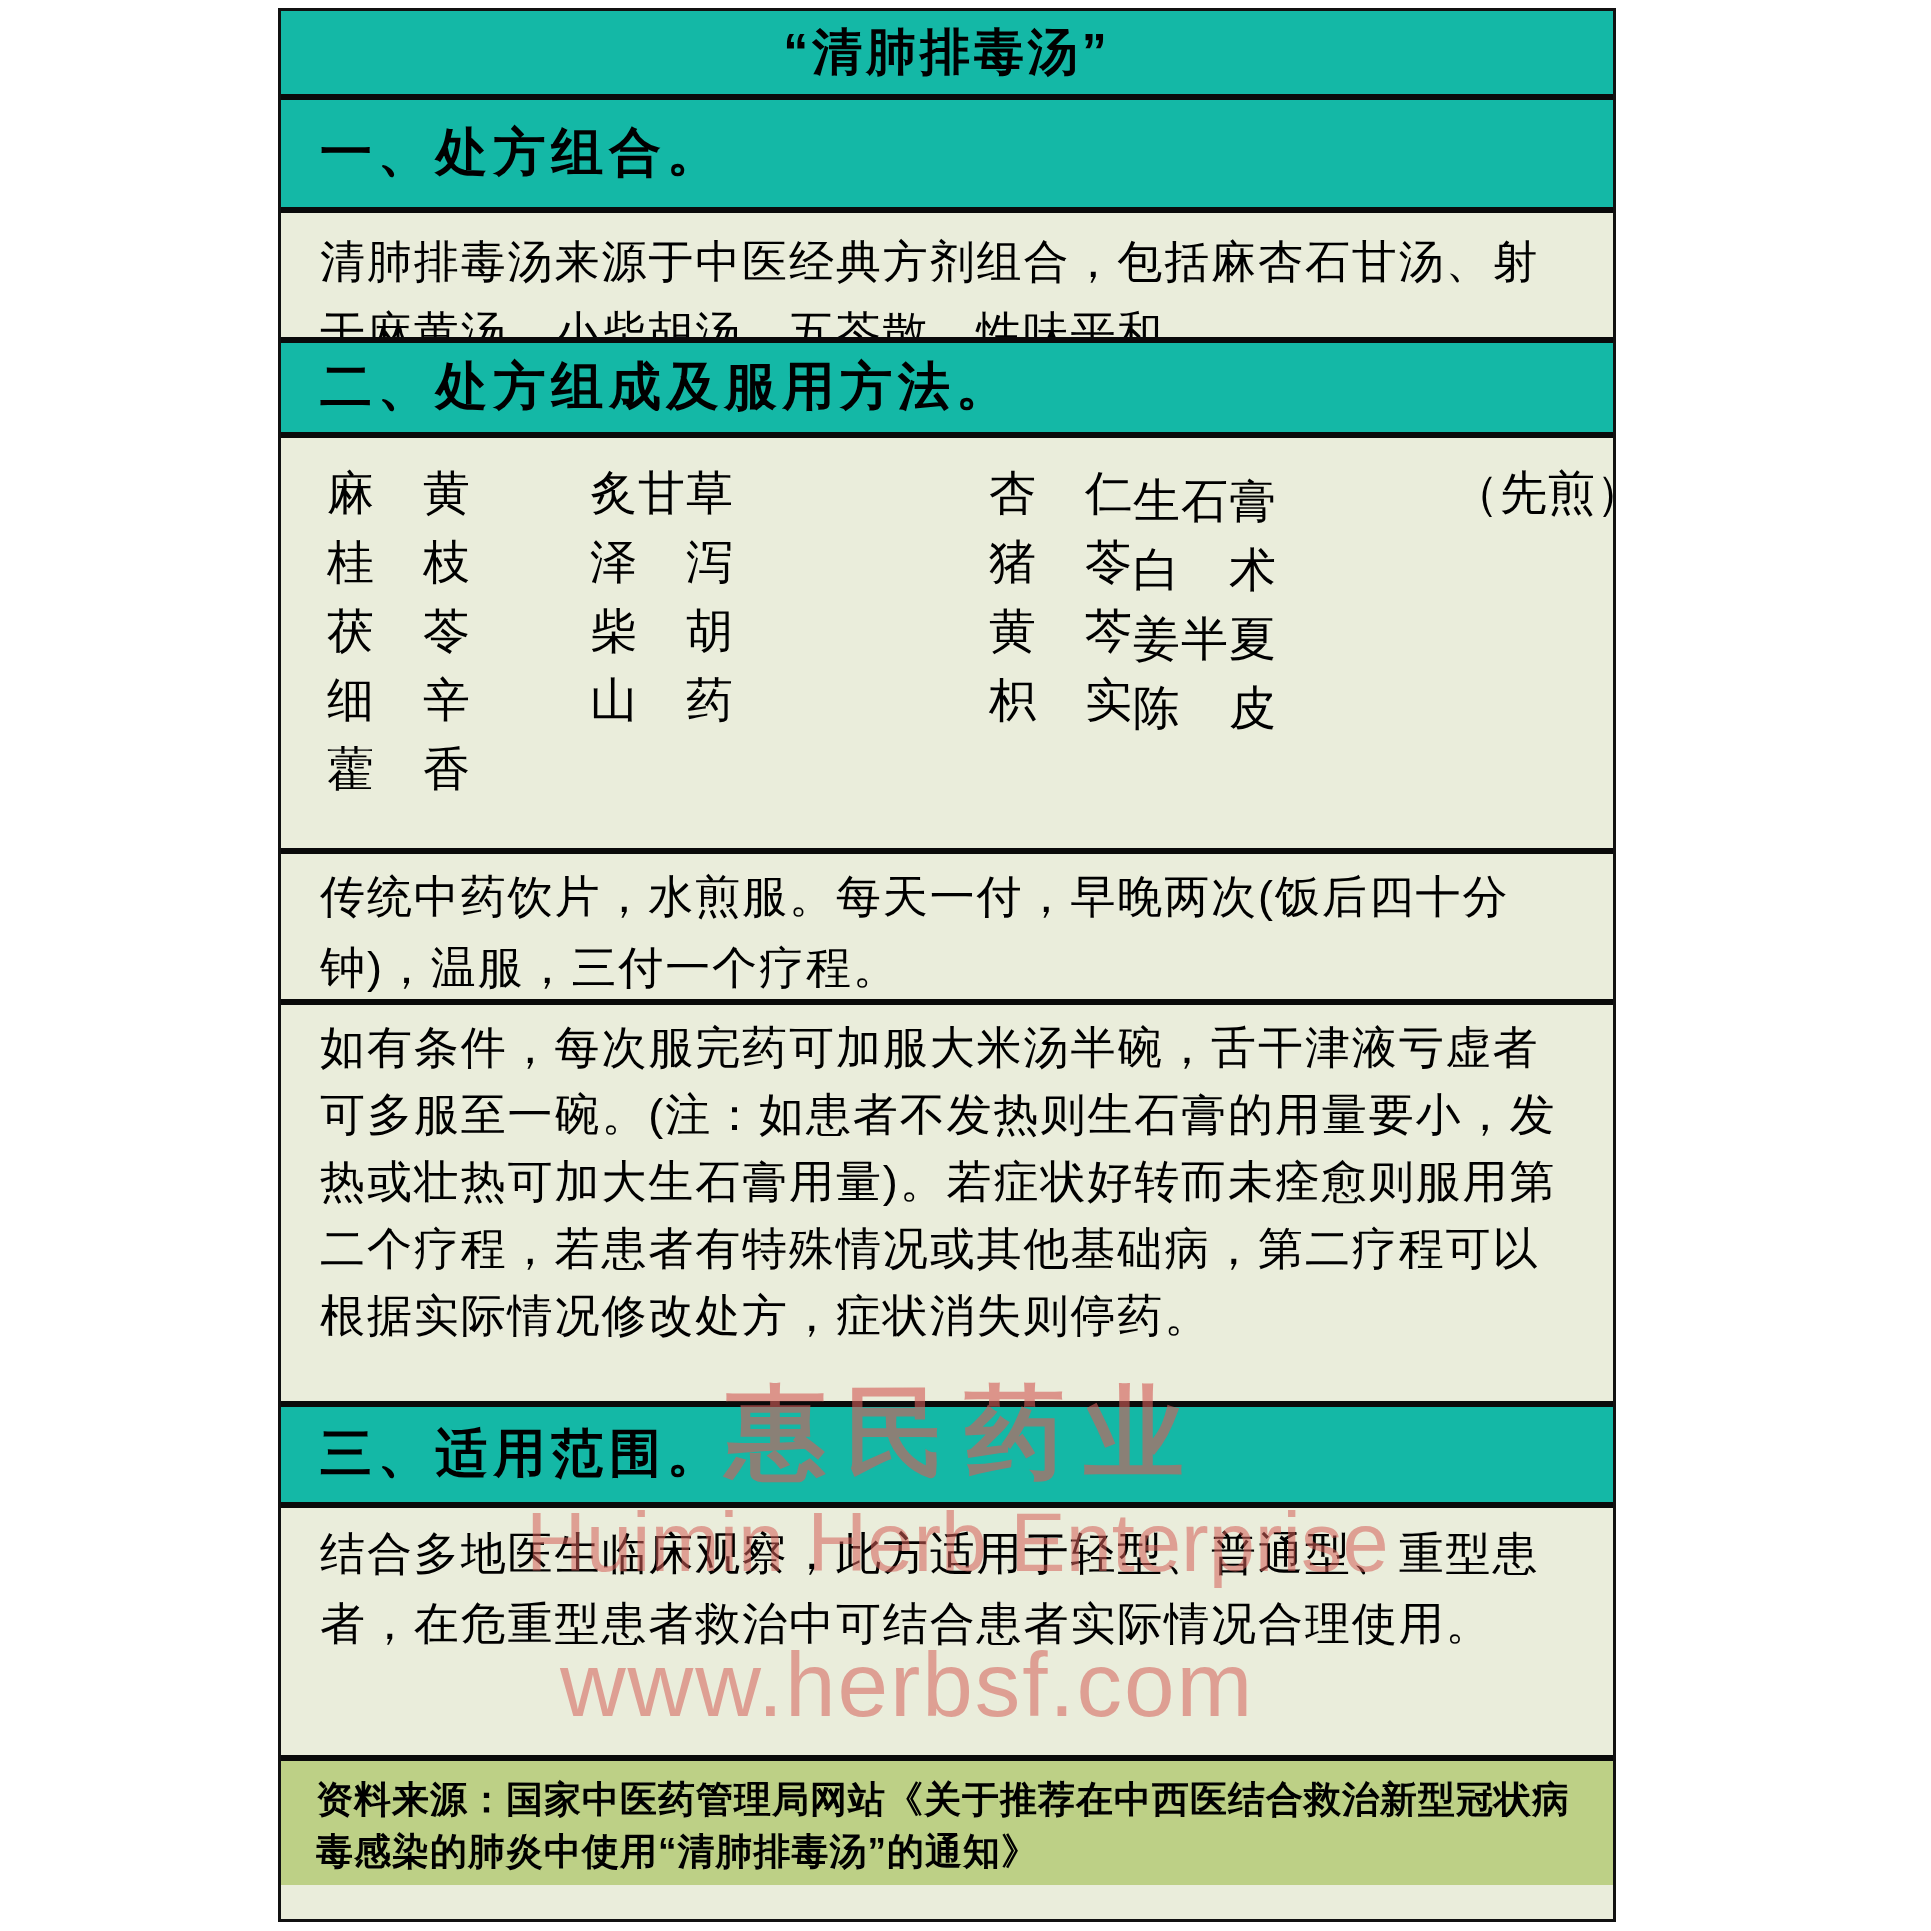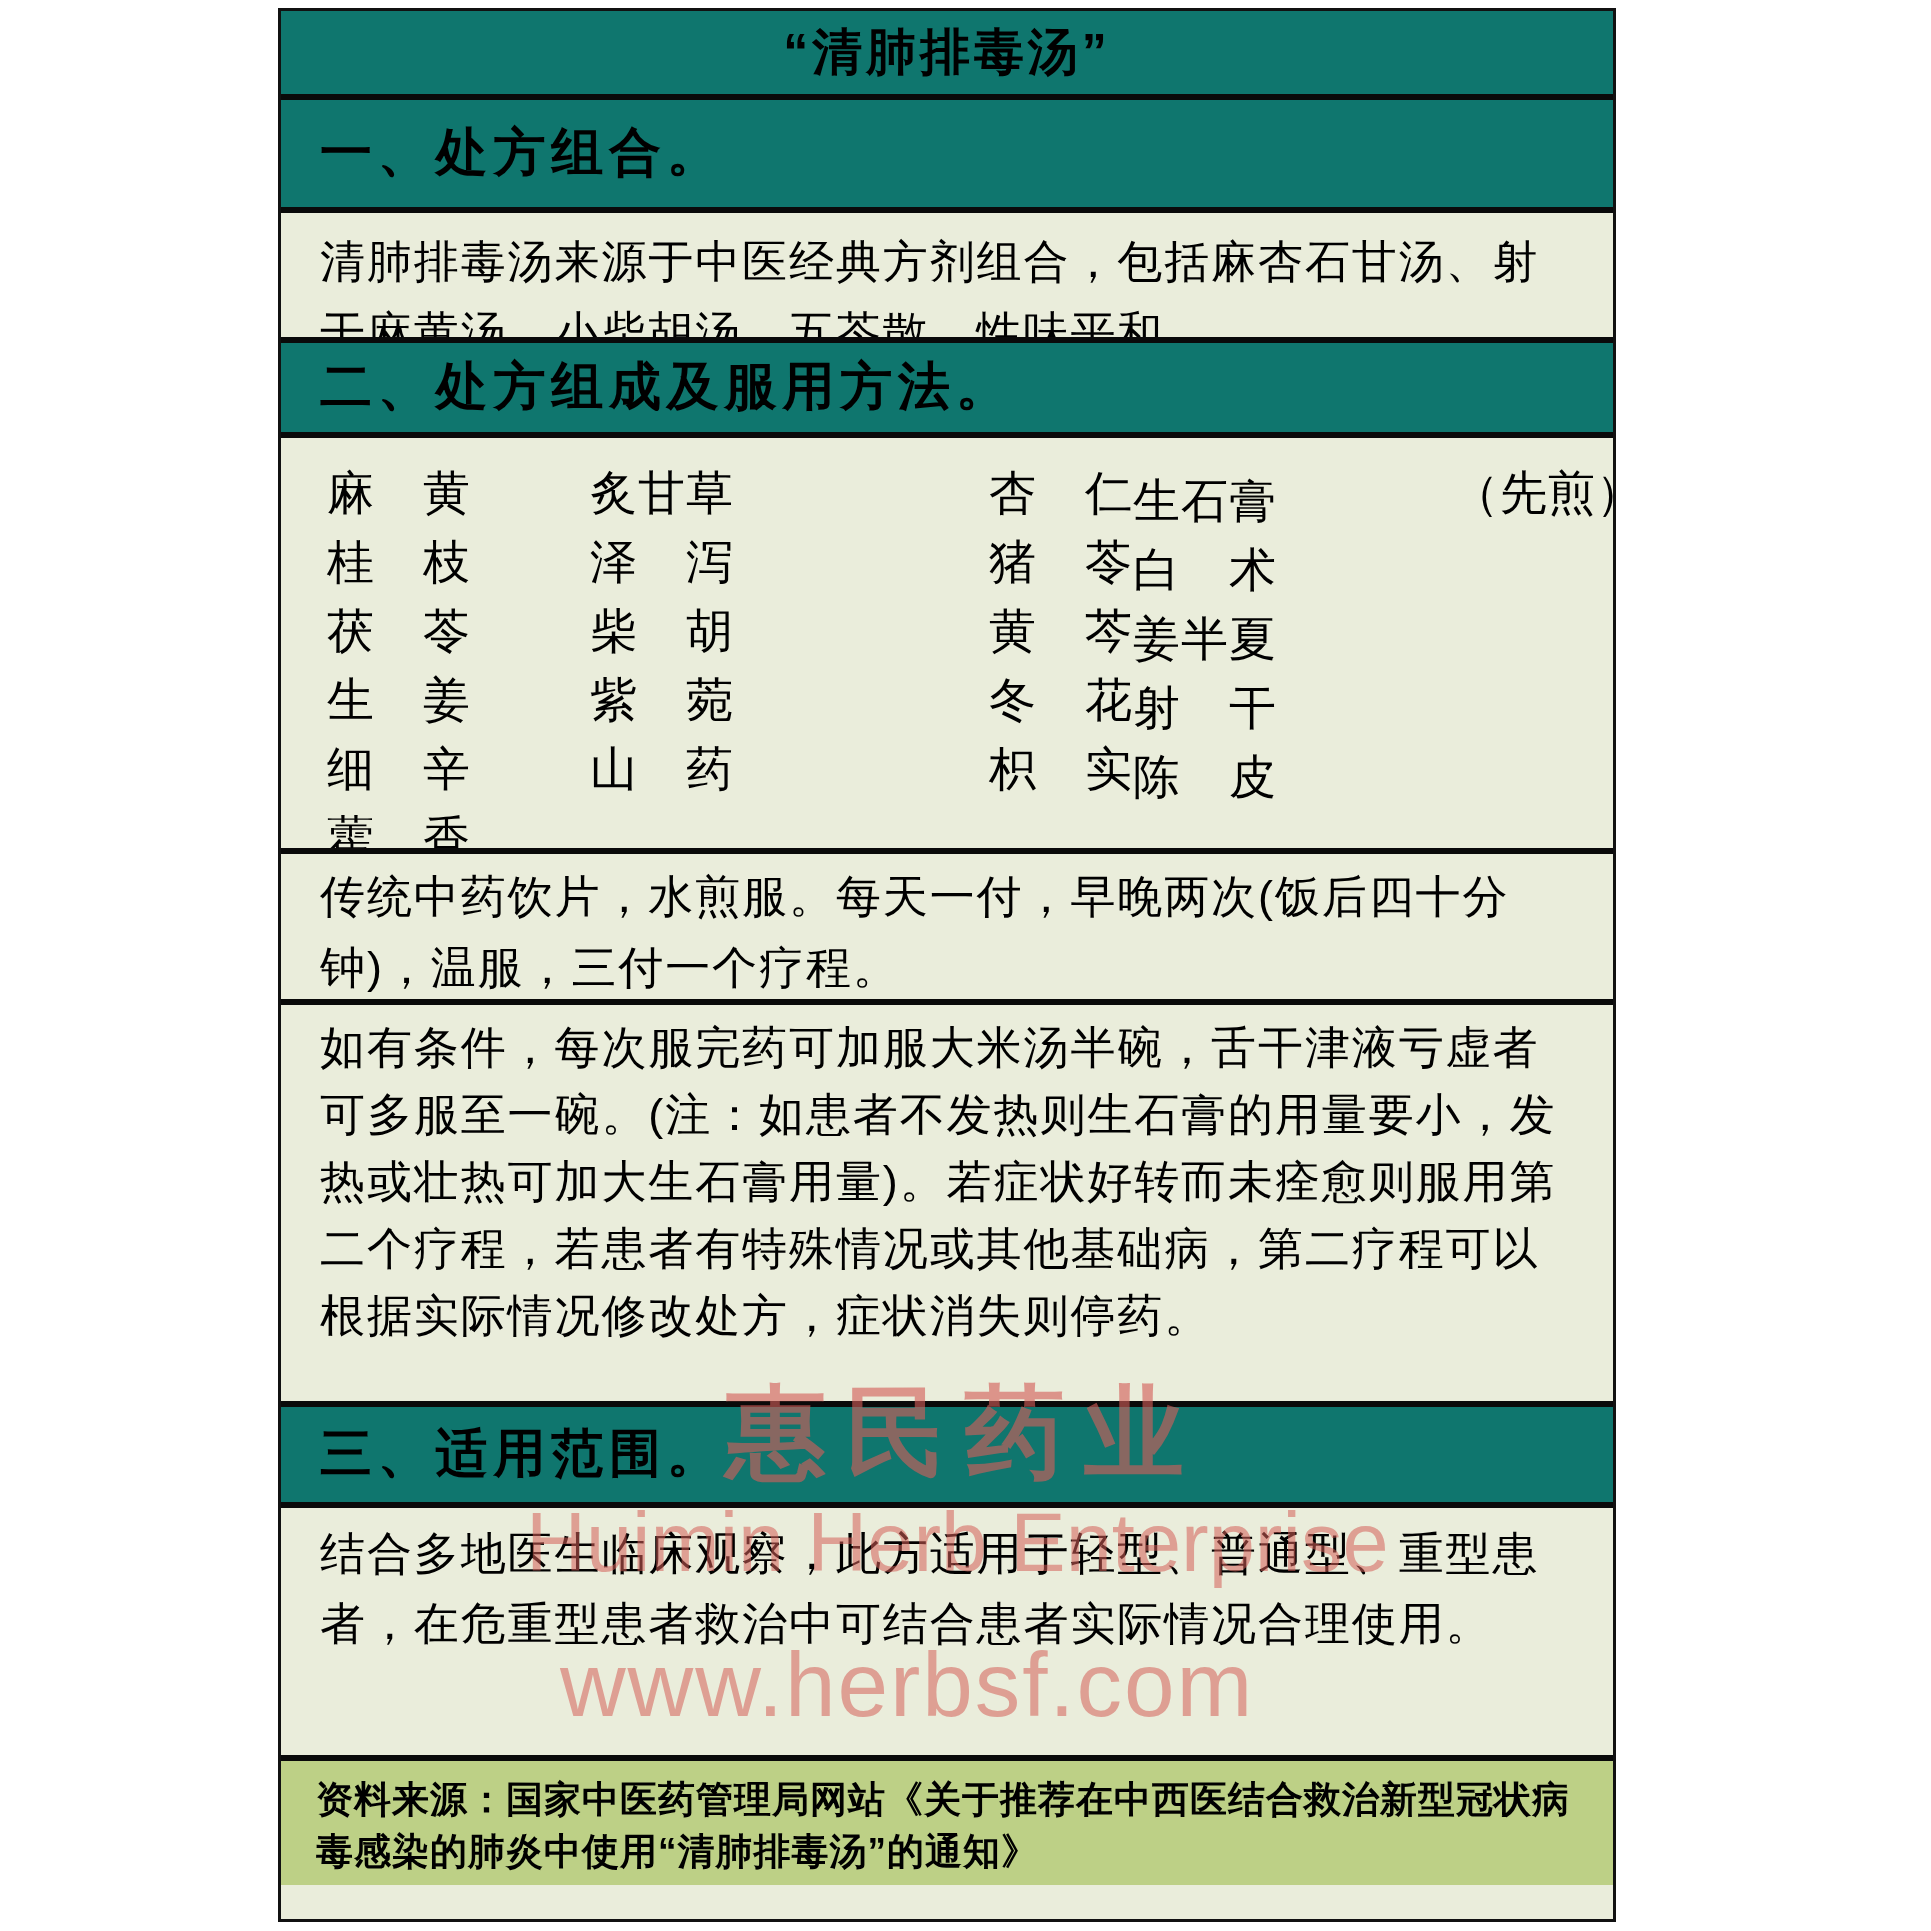--- a/index.html
+++ b/index.html
@@ -27,21 +27,21 @@
     border: 3.9px solid #111;
     box-sizing: border-box;
     background: #eaeddb;
   }
   .row {
     box-sizing: border-box;
     border-bottom: 6.8px solid #0a0a0a;
     overflow: hidden;
   }
   .row:last-child { border-bottom: none; }
-  .green { background: #0f766e; }
+  .green { background: #14b8a6; }
   .pale  { background: #eaeddb; }
   .footer-green { background: #bdd086; }
 
   .title-row {
     height: 89px;
     display: flex;
     align-items: center;
     justify-content: center;
     font-size: 50px;
     font-weight: bold;
@@ -155,26 +155,20 @@
           <div class="herb-cell">猪　苓</div>
           <div class="herb-cell">白　术</div>
         </div>
         <div class="herb-row">
           <div class="herb-cell">茯　苓</div>
           <div class="herb-cell">柴　胡</div>
           <div class="herb-cell">黄　芩</div>
           <div class="herb-cell">姜半夏</div>
         </div>
         <div class="herb-row">
-          <div class="herb-cell">生　姜</div>
-          <div class="herb-cell">紫　菀</div>
-          <div class="herb-cell">冬　花</div>
-          <div class="herb-cell">射　干</div>
-        </div>
-        <div class="herb-row">
           <div class="herb-cell">细　辛</div>
           <div class="herb-cell">山　药</div>
           <div class="herb-cell">枳　实</div>
           <div class="herb-cell">陈　皮</div>
         </div>
         <div class="herb-row">
           <div class="herb-cell">藿　香</div>
         </div>
       </div>
 

